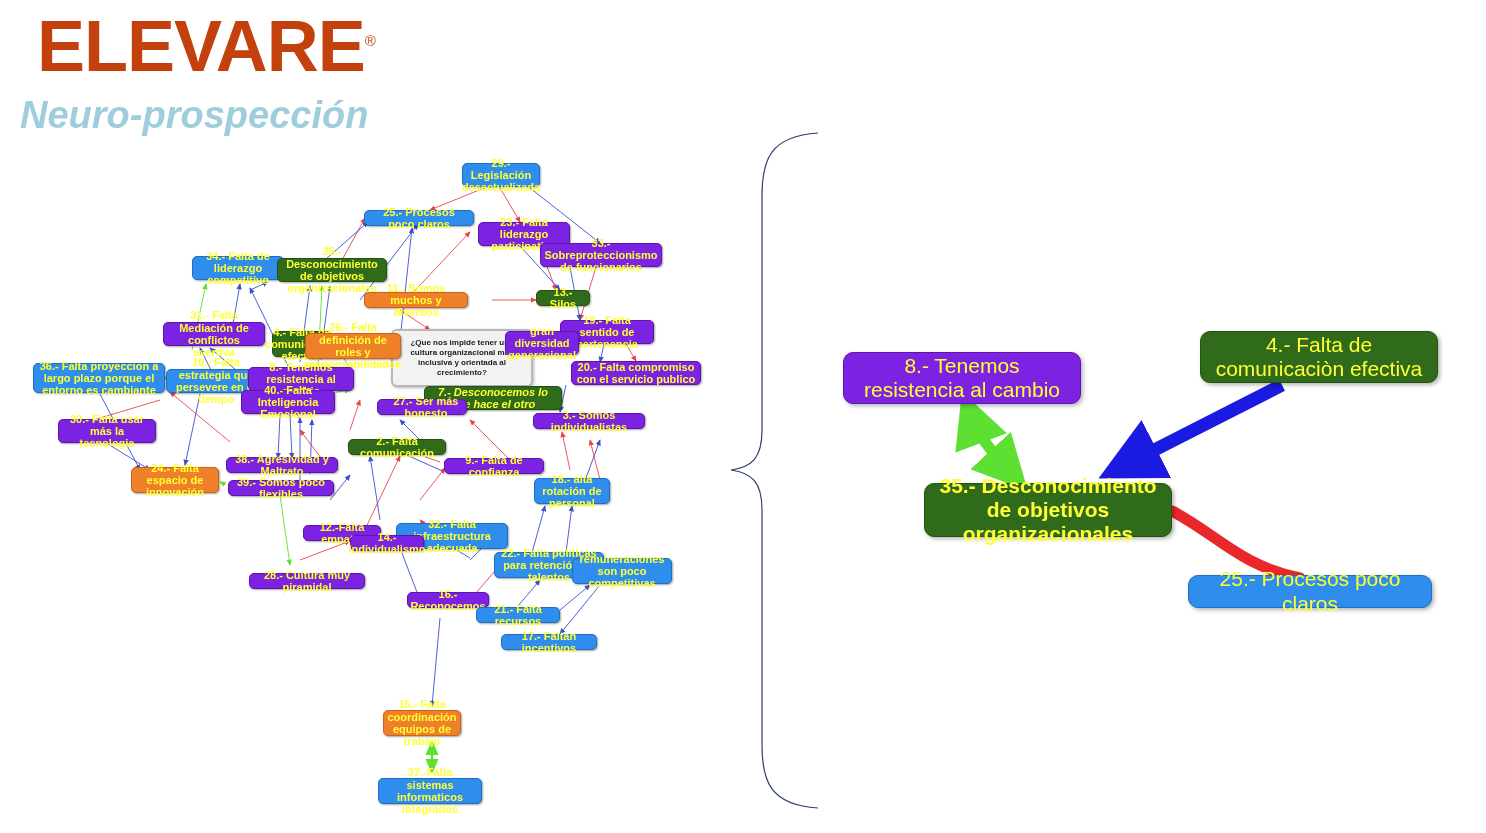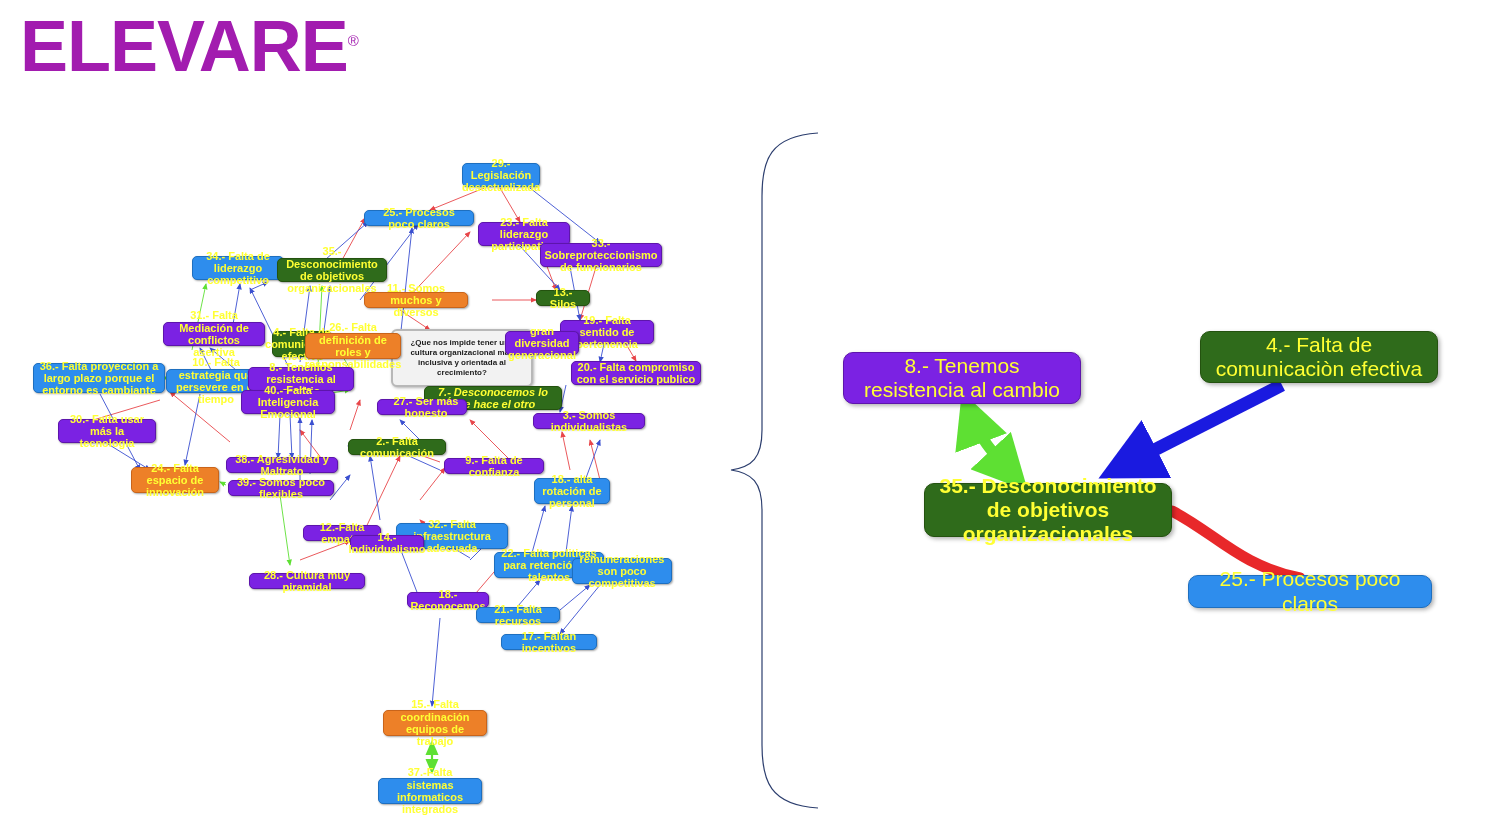--- a/index.html
+++ b/index.html
@@ -13,23 +13,24 @@
   }
   #stage{position:absolute;left:0;top:0;width:1486px;height:833px;}
 
   
   .brand{position:absolute;left:20px;top:10px;}
   .brand-title{
     font-family:"Liberation Sans", sans-serif;
     font-weight:bold;
     font-size:72px;
     letter-spacing:-1px;
-    color:#a21caf;
+    color:#c2410c;
     line-height:1;
     white-space:nowrap;
+    margin-left:17px;
   }
   .brand-reg{
     font-size:15px;
     vertical-align:super;
     font-weight:normal;
     letter-spacing:0;
   }
   .brand-sub{
     font-family:"Liberation Sans", sans-serif;
     font-style:italic;
@@ -96,20 +97,21 @@
   }
   .dnode.bold{font-weight:bold;}
 </style>
 </head>
 <body>
 
 <div id="stage">
 
   <div class="brand">
     <div class="brand-title"><span>ELEVARE</span><span class="brand-reg">®</span></div>
+    <div class="brand-sub">Neuro-prospección</div>
   </div>
 
   <svg id="edges" viewBox="0 0 1486 833">
     <defs>
       <marker id="abR" markerWidth="7" markerHeight="7" refX="6" refY="3" orient="auto">
           <path d="M0,0 L7,3 L0,6 z" fill="#e8464a"></path>
         </marker>
       <marker id="abB" markerWidth="7" markerHeight="7" refX="6" refY="3" orient="auto">
           <path d="M0,0 L7,3 L0,6 z" fill="#3a4fd0"></path>
         </marker>
@@ -260,24 +262,24 @@
       <div class="node n-orange" style="left: 131px; top: 467px; width: 88px; height: 26px; z-index: 35;">24.- Falta espacio de innovación</div>
       <div class="node n-purple" style="left: 226px; top: 457px; width: 112px; height: 16px; z-index: 36;">38.- Agresividad y Maltrato</div>
       <div class="node n-purple" style="left: 228px; top: 480px; width: 106px; height: 16px; z-index: 37;">39.- Somos poco flexibles</div>
       <div class="node n-blue" style="left: 534px; top: 478px; width: 76px; height: 26px; z-index: 38;">18.- alta rotación de personal</div>
       <div class="node n-purple" style="left: 303px; top: 525px; width: 78px; height: 16px; z-index: 39;">12.-Falta empatia</div>
       <div class="node n-blue" style="left: 396px; top: 523px; width: 112px; height: 26px; z-index: 40;">32.- Falta infraestructura adecuada</div>
       <div class="node n-purple" style="left: 350px; top: 535px; width: 74px; height: 16px; z-index: 41;">14.- Individualismo</div>
       <div class="node n-blue" style="left: 494px; top: 552px; width: 110px; height: 26px; z-index: 42;">22.- Falta politicas para retención de talentos</div>
       <div class="node n-blue" style="left: 572px; top: 558px; width: 100px; height: 26px; z-index: 43;">remuneraciones son poco competitivas</div>
       <div class="node n-purple" style="left: 249px; top: 573px; width: 116px; height: 16px; z-index: 44;">28.- Cultura muy piramidal</div>
-      <div class="node n-purple" style="left: 407px; top: 592px; width: 82px; height: 16px; z-index: 45;">18.- Reconocemos</div>
+      <div class="node n-purple" style="left: 407px; top: 592px; width: 82px; height: 16px; z-index: 45;">16.- Reconocemos</div>
       <div class="node n-blue" style="left: 476px; top: 607px; width: 84px; height: 16px; z-index: 46;">21.- Falta recursos</div>
       <div class="node n-blue" style="left: 501px; top: 634px; width: 96px; height: 16px; z-index: 47;">17.- Faltan incentivos</div>
-      <div class="node n-orange" style="left: 383px; top: 710px; width: 104px; height: 26px; z-index: 48;">15.- Falta coordinación equipos de trabajo</div>
+      <div class="node n-orange" style="left: 383px; top: 710px; width: 78px; height: 26px; z-index: 48;">15.- Falta coordinación equipos de trabajo</div>
       <div class="node n-blue" style="left: 378px; top: 778px; width: 104px; height: 26px; z-index: 49;">37.-Falta sistemas informaticos integrados</div>
     </div>
 
   <div id="detail-layer">
       <div class="dnode n-purple" style="left: 843px; top: 352px; width: 238px; height: 52px;">8.- Tenemos resistencia al cambio</div>
       <div class="dnode n-green" style="left: 1200px; top: 331px; width: 238px; height: 52px;">4.- Falta de comunicaciòn efectiva</div>
       <div class="dnode n-green bold" style="left: 924px; top: 483px; width: 248px; height: 54px;">35.- Desconocimiento de objetivos organizacionales</div>
       <div class="dnode n-blue" style="left: 1188px; top: 575px; width: 244px; height: 33px;">25.- Procesos poco claros</div>
     </div>
 

